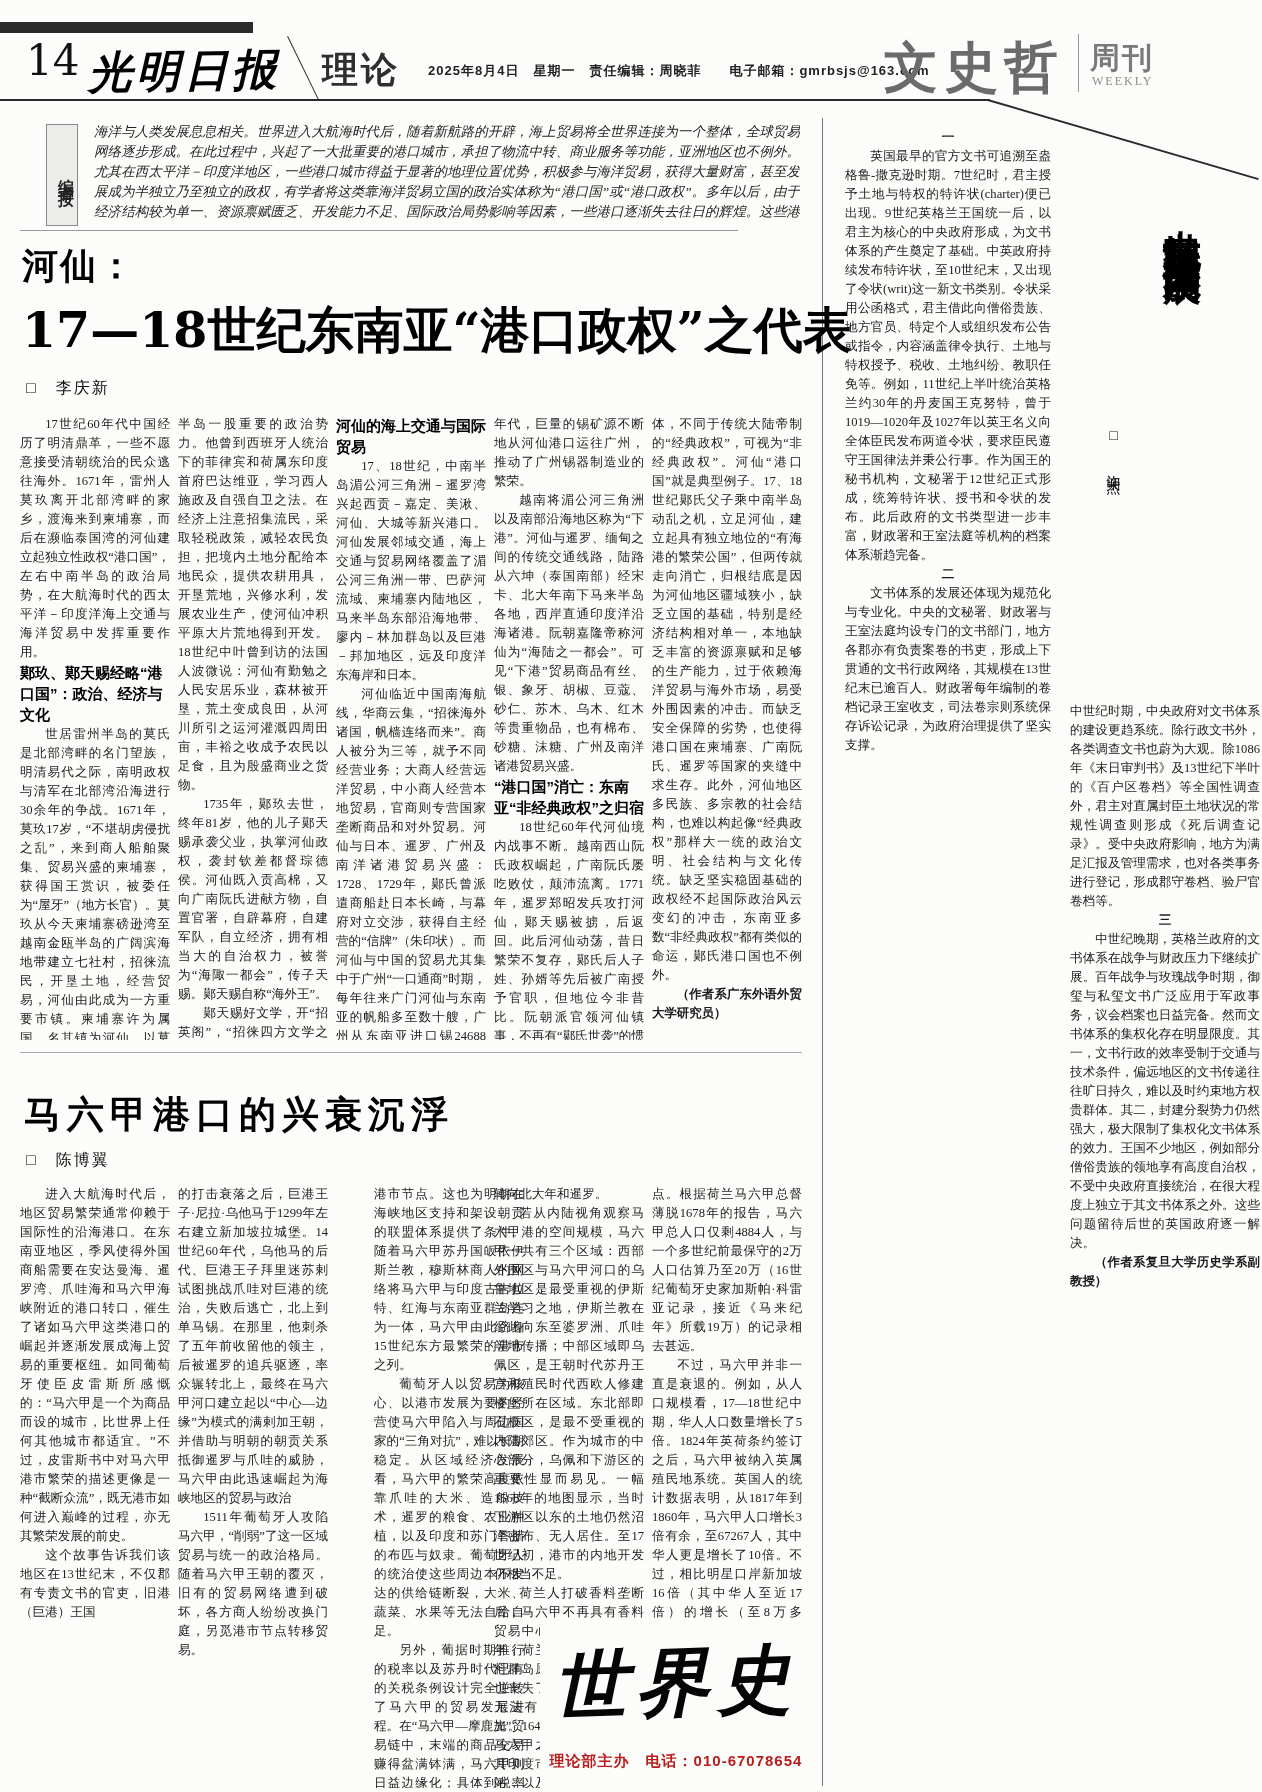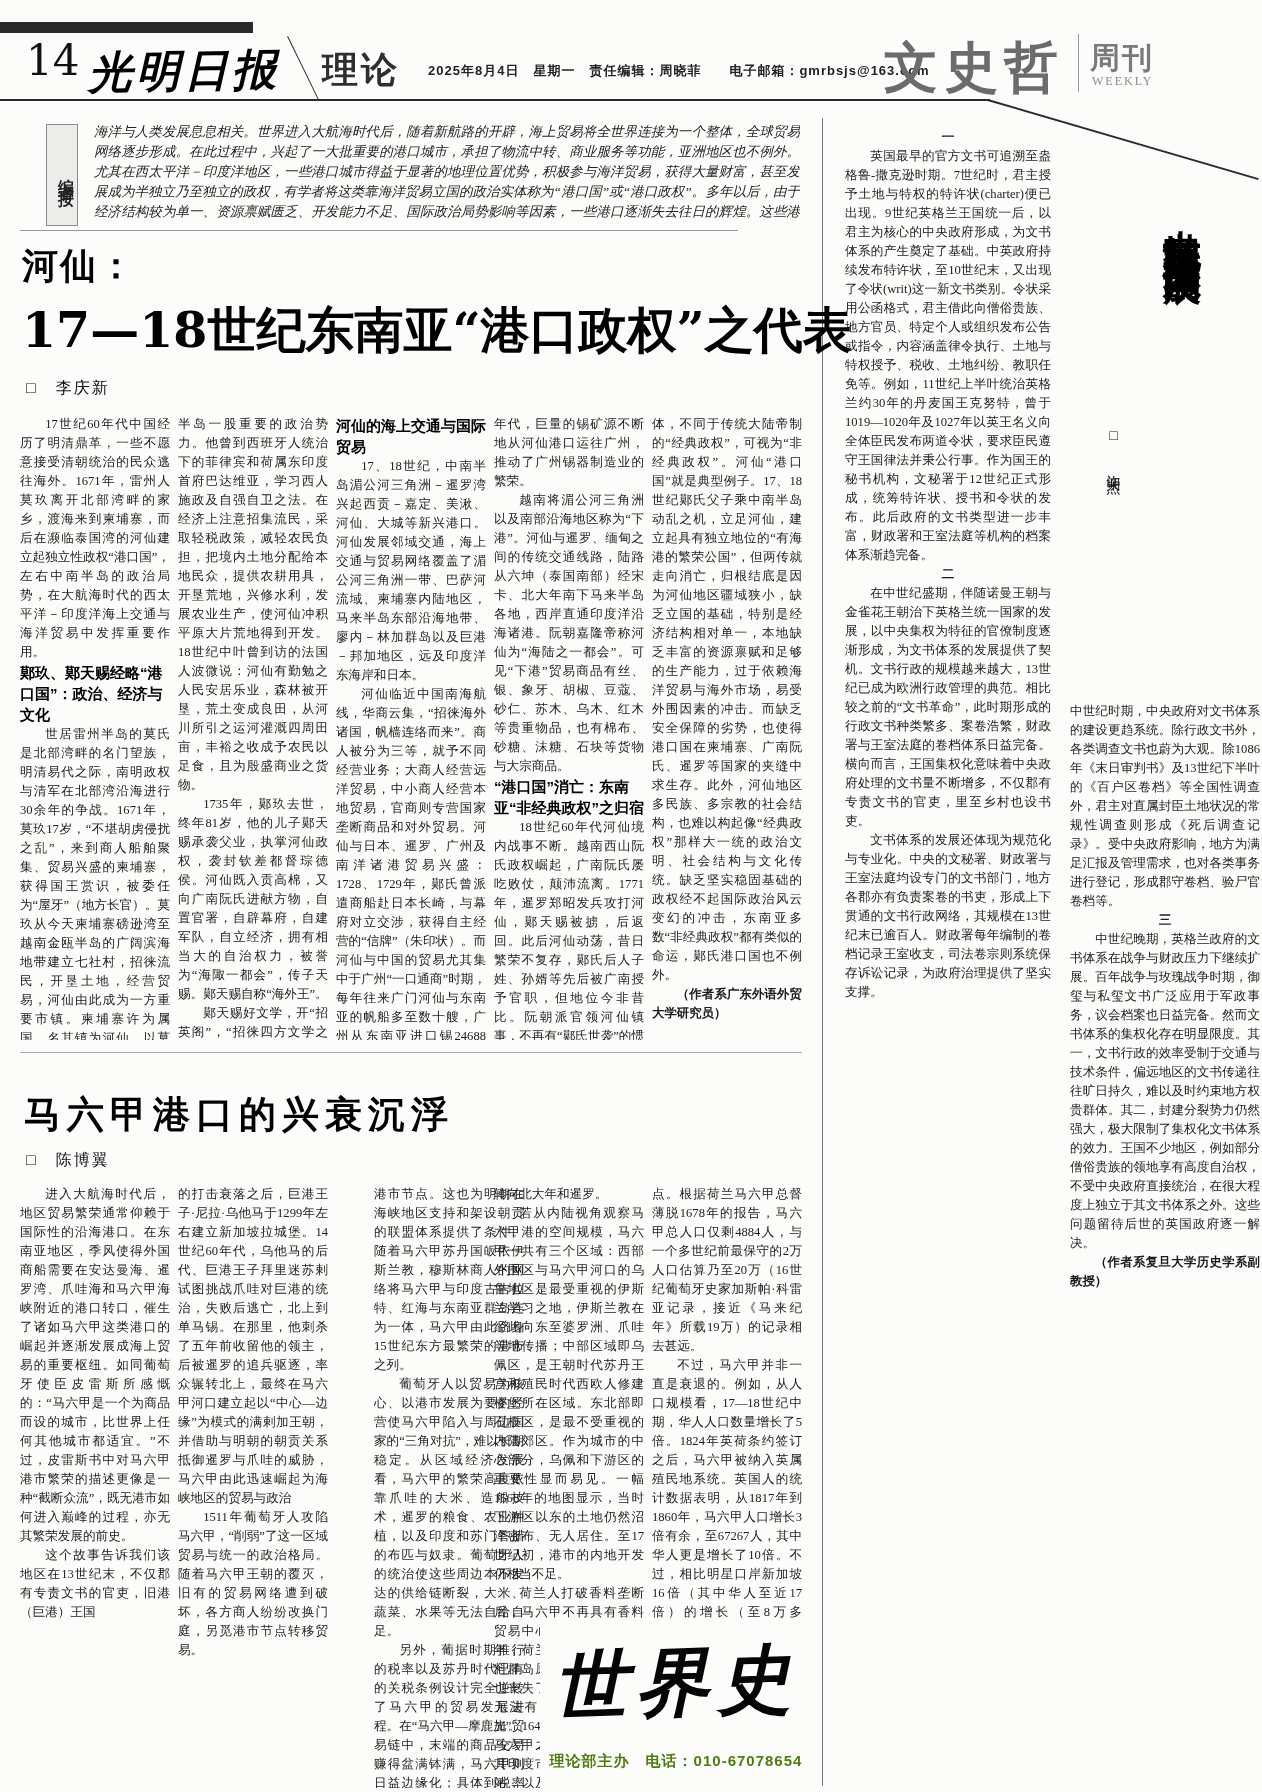--- a/index.html
+++ b/index.html
@@ -38,21 +38,21 @@
   
   #a2-title{writing-mode:vertical-rl;text-orientation:upright;font:bold 38px "DejaVu Serif",serif;
             letter-spacing:3px;color:#000;}
   #a2-byline{writing-mode:vertical-rl;text-orientation:upright;font:14px "Liberation Serif",serif;
              letter-spacing:3px;color:#111;}
   
   #a3-title{font-size:37px;letter-spacing:6px;}
   
   #cal-box{background:#fcfcfa;text-align:center;}
   #cal{font:bold italic 74px "DejaVu Serif",serif;color:#050505;letter-spacing:8px;transform:rotate(-2deg);}
-  #cal-footer{font:bold 15px "Liberation Sans",sans-serif;color:#4d7c0f;letter-spacing:1px;}
+  #cal-footer{font:bold 15px "Liberation Sans",sans-serif;color:#b91c1c;letter-spacing:1px;}
 </style>
 </head>
 <body>
 
 <div id="page">
 
   <div class="abs rule" style="left:0;top:22;left:0px;top:22px;width:253px;height:11px;"></div>
 
   <div class="abs" id="pagenum" style="left:26px;top:36px;">14</div>
   <div class="abs" id="mast" style="left:88px;top:42px;">光明日报</div>
@@ -86,21 +86,21 @@
       <p class="t-p">1735年，鄚玖去世，终年81岁，他的儿子鄚天赐承袭父业，执掌河仙政权，袭封钦差都督琮德侯。河仙既入贡高棉，又向广南阮氏进献方物，自置官署，自辟幕府，自建军队，自立经济，拥有相当大的自治权力，被誉为“海陬一都会”，传子天赐。鄚天赐自称“海外王”。</p>
       <p class="t-p">鄚天赐好文学，开“招英阁”，“招徕四方文学之士”，最著名的有十八位，时称“十八英”。法国学者保尔·布德说：“在鄚玖的努力下河仙不但变成一片可居地，而且还是一个令人喜爱的地方。鄚天赐又进一步把它改造成一个文化中心。”</p>
     </div>
   <div class="col" style="left:336px;top:415px;width:150px;height:625px;">
       <p class="t-h">河仙的海上交通与国际贸易</p>
       <p class="t-p">17、18世纪，中南半岛湄公河三角洲－暹罗湾兴起西贡－嘉定、美湫、河仙、大城等新兴港口。河仙发展邻域交通，海上交通与贸易网络覆盖了湄公河三角洲一带、巴萨河流域、柬埔寨内陆地区，马来半岛东部沿海地带、廖内－林加群岛以及巨港－邦加地区，远及印度洋东海岸和日本。</p>
       <p class="t-p">河仙临近中国南海航线，华商云集，“招徕海外诸国，帆樯连络而来”。商人被分为三等，就予不同经营业务；大商人经营远洋贸易，中小商人经营本地贸易，官商则专营国家垄断商品和对外贸易。河仙与日本、暹罗、广州及南洋诸港贸易兴盛：1728、1729年，鄚氏曾派遣商船赴日本长崎，与幕府对立交涉，获得自主经营的“信牌”（朱印状）。而河仙与中国的贸易尤其集中于广州“一口通商”时期，每年往来广门河仙与东南亚的帆船多至数十艘，广州从东南亚进口锡24688担，数量仅次于马尼拉与巨港（47468担）。18世纪70</p>
     </div>
   <div class="col" style="left:494px;top:415px;width:150px;height:625px;">
       <p class="t-p ni">年代，巨量的锡矿源不断地从河仙港口运往广州，推动了广州锡器制造业的繁荣。</p>
-      <p class="t-p">越南将湄公河三角洲以及南部沿海地区称为“下港”。河仙与暹罗、缅甸之间的传统交通线路，陆路从六坤（泰国南部）经宋卡、北大年南下马来半岛各地，西岸直通印度洋沿海诸港。阮朝嘉隆帝称河仙为“海陆之一都会”。可见“下港”贸易商品有丝、银、象牙、胡椒、豆蔻、砂仁、苏木、乌木、红木等贵重物品，也有棉布、砂糖、沫糖、石块等货物与大宗商品。</p>
+      <p class="t-p">越南将湄公河三角洲以及南部沿海地区称为“下港”。河仙与暹罗、缅甸之间的传统交通线路，陆路从六坤（泰国南部）经宋卡、北大年南下马来半岛各地，西岸直通印度洋沿海诸港。阮朝嘉隆帝称河仙为“海陆之一都会”。可见“下港”贸易商品有丝、银、象牙、胡椒、豆蔻、砂仁、苏木、乌木、红木等贵重物品，也有棉布、砂糖、沫糖、广州及南洋诸港贸易兴盛。</p>
       <p class="t-h">“港口国”消亡：东南亚“非经典政权”之归宿</p>
       <p class="t-p">18世纪60年代河仙境内战事不断。越南西山阮氏政权崛起，广南阮氏屡吃败仗，颠沛流离。1771年，暹罗郑昭发兵攻打河仙，鄚天赐被掳，后返回。此后河仙动荡，昔日繁荣不复存，鄚氏后人子姓、孙婿等先后被广南授予官职，但地位今非昔比。阮朝派官领河仙镇事，不再有“鄚氏世袭”的惯例，河仙并入越南版图，“港口国”退出历史舞台。</p>
     </div>
   <div class="col" style="left:652px;top:415px;width:150px;height:625px;">
       <p class="t-p ni">体，不同于传统大陆帝制的“经典政权”，可视为“非经典政权”。河仙“港口国”就是典型例子。17、18世纪鄚氏父子乘中南半岛动乱之机，立足河仙，建立起具有独立地位的“有海港的繁荣公国”，但两传就走向消亡，归根结底是因为河仙地区疆域狭小，缺乏立国的基础，特别是经济结构相对单一，本地缺乏丰富的资源禀赋和足够的生产能力，过于依赖海洋贸易与海外市场，易受外围因素的冲击。而缺乏安全保障的劣势，也使得港口国在柬埔寨、广南阮氏、暹罗等国家的夹缝中求生存。此外，河仙地区多民族、多宗教的社会结构，也难以构起像“经典政权”那样大一统的政治文明、社会结构与文化传统。缺乏坚实稳固基础的政权经不起国际政治风云变幻的冲击，东南亚多数“非经典政权”都有类似的命运，鄚氏港口国也不例外。</p>
       <p class="t-a">（作者系广东外语外贸大学研究员）</p>
     </div>
 
   <div class="abs" style="left:20px;top:1052px;width:782px;height:1px;background:#aaa;"></div>
 
@@ -133,21 +133,20 @@
 
   <div class="abs" id="cal-box" style="left:540px;top:1620px;width:272px;height:168px;">
     <div id="cal" style="margin-top:14px;">世界史</div>
     <div id="cal-footer" style="margin-top:18px;">理论部主办　电话：010-67078654</div>
   </div>
 
   <div class="col" style="left:845px;top:128px;width:206px;height:1656px;">
       <p class="t-m">一</p>
       <p class="t-p">英国最早的官方文书可追溯至盎格鲁-撒克逊时期。7世纪时，君主授予土地与特权的特许状(charter)便已出现。9世纪英格兰王国统一后，以君主为核心的中央政府形成，为文书体系的产生奠定了基础。中英政府持续发布特许状，至10世纪末，又出现了令状(writ)这一新文书类别。令状采用公函格式，君主借此向僧俗贵族、地方官员、特定个人或组织发布公告或指令，内容涵盖律令执行、土地与特权授予、税收、土地纠纷、教职任免等。例如，11世纪上半叶统治英格兰约30年的丹麦国王克努特，曾于1019—1020年及1027年以英王名义向全体臣民发布两道令状，要求臣民遵守王国律法并秉公行事。作为国王的秘书机构，文秘署于12世纪正式形成，统筹特许状、授书和令状的发布。此后政府的文书类型进一步丰富，财政署和王室法庭等机构的档案体系渐趋完备。</p>
       <p class="t-m">二</p>
-      <p class="t-p">在中世纪盛期，伴随诺曼王朝与金雀花王朝治下英格兰统一国家的发展，以中央集权为特征的官僚制度逐渐形成，为文书体系的发展提供了契机。文书行政的规模越来越大，13世纪已成为欧洲行政管理的典范。相比较之前的“文书革命”，此时期形成的行政文书种类繁多、案卷浩繁，财政署与王室法庭的卷档体系日益完备。横向而言，王国集权化意味着中央政府处理的文书量不断增多，不仅郡有专责文书的官吏，里至乡村也设书吏。</p>
       <p class="t-p">文书体系的发展还体现为规范化与专业化。中央的文秘署、财政署与王室法庭均设专门的文书部门，地方各郡亦有负责案卷的书吏，形成上下贯通的文书行政网络，其规模在13世纪末已逾百人。财政署每年编制的卷档记录王室收支，司法卷宗则系统保存诉讼记录，为政府治理提供了坚实支撑。</p>
     </div>
   <div class="abs" id="a2-byline" style="left:1104px;top:428px;height:160px;">□ 许明杰</div>
   <div class="abs" id="a2-title" style="left:1156px;top:200px;height:500px;">中世纪英国政府文书体系的发展</div>
   <div class="col" style="left:1070px;top:702px;width:190px;height:1082px;">
       <p class="t-p ni">中世纪时期，中央政府对文书体系的建设更趋系统。除行政文书外，各类调查文书也蔚为大观。除1086年《末日审判书》及13世纪下半叶的《百户区卷档》等全国性调查外，君主对直属封臣土地状况的常规性调查则形成《死后调查记录》。受中央政府影响，地方为满足汇报及管理需求，也对各类事务进行登记，形成郡守卷档、验尸官卷档等。</p>
       <p class="t-m">三</p>
       <p class="t-p">中世纪晚期，英格兰政府的文书体系在战争与财政压力下继续扩展。百年战争与玫瑰战争时期，御玺与私玺文书广泛应用于军政事务，议会档案也日益完备。然而文书体系的集权化存在明显限度。其一，文书行政的效率受制于交通与技术条件，偏远地区的文书传递往往旷日持久，难以及时约束地方权贵群体。其二，封建分裂势力仍然强大，极大限制了集权化文书体系的效力。王国不少地区，例如部分僧俗贵族的领地享有高度自治权，不受中央政府直接统治，在很大程度上独立于其文书体系之外。这些问题留待后世的英国政府逐一解决。</p>
       <p class="t-a">（作者系复旦大学历史学系副教授）</p>
     </div>

